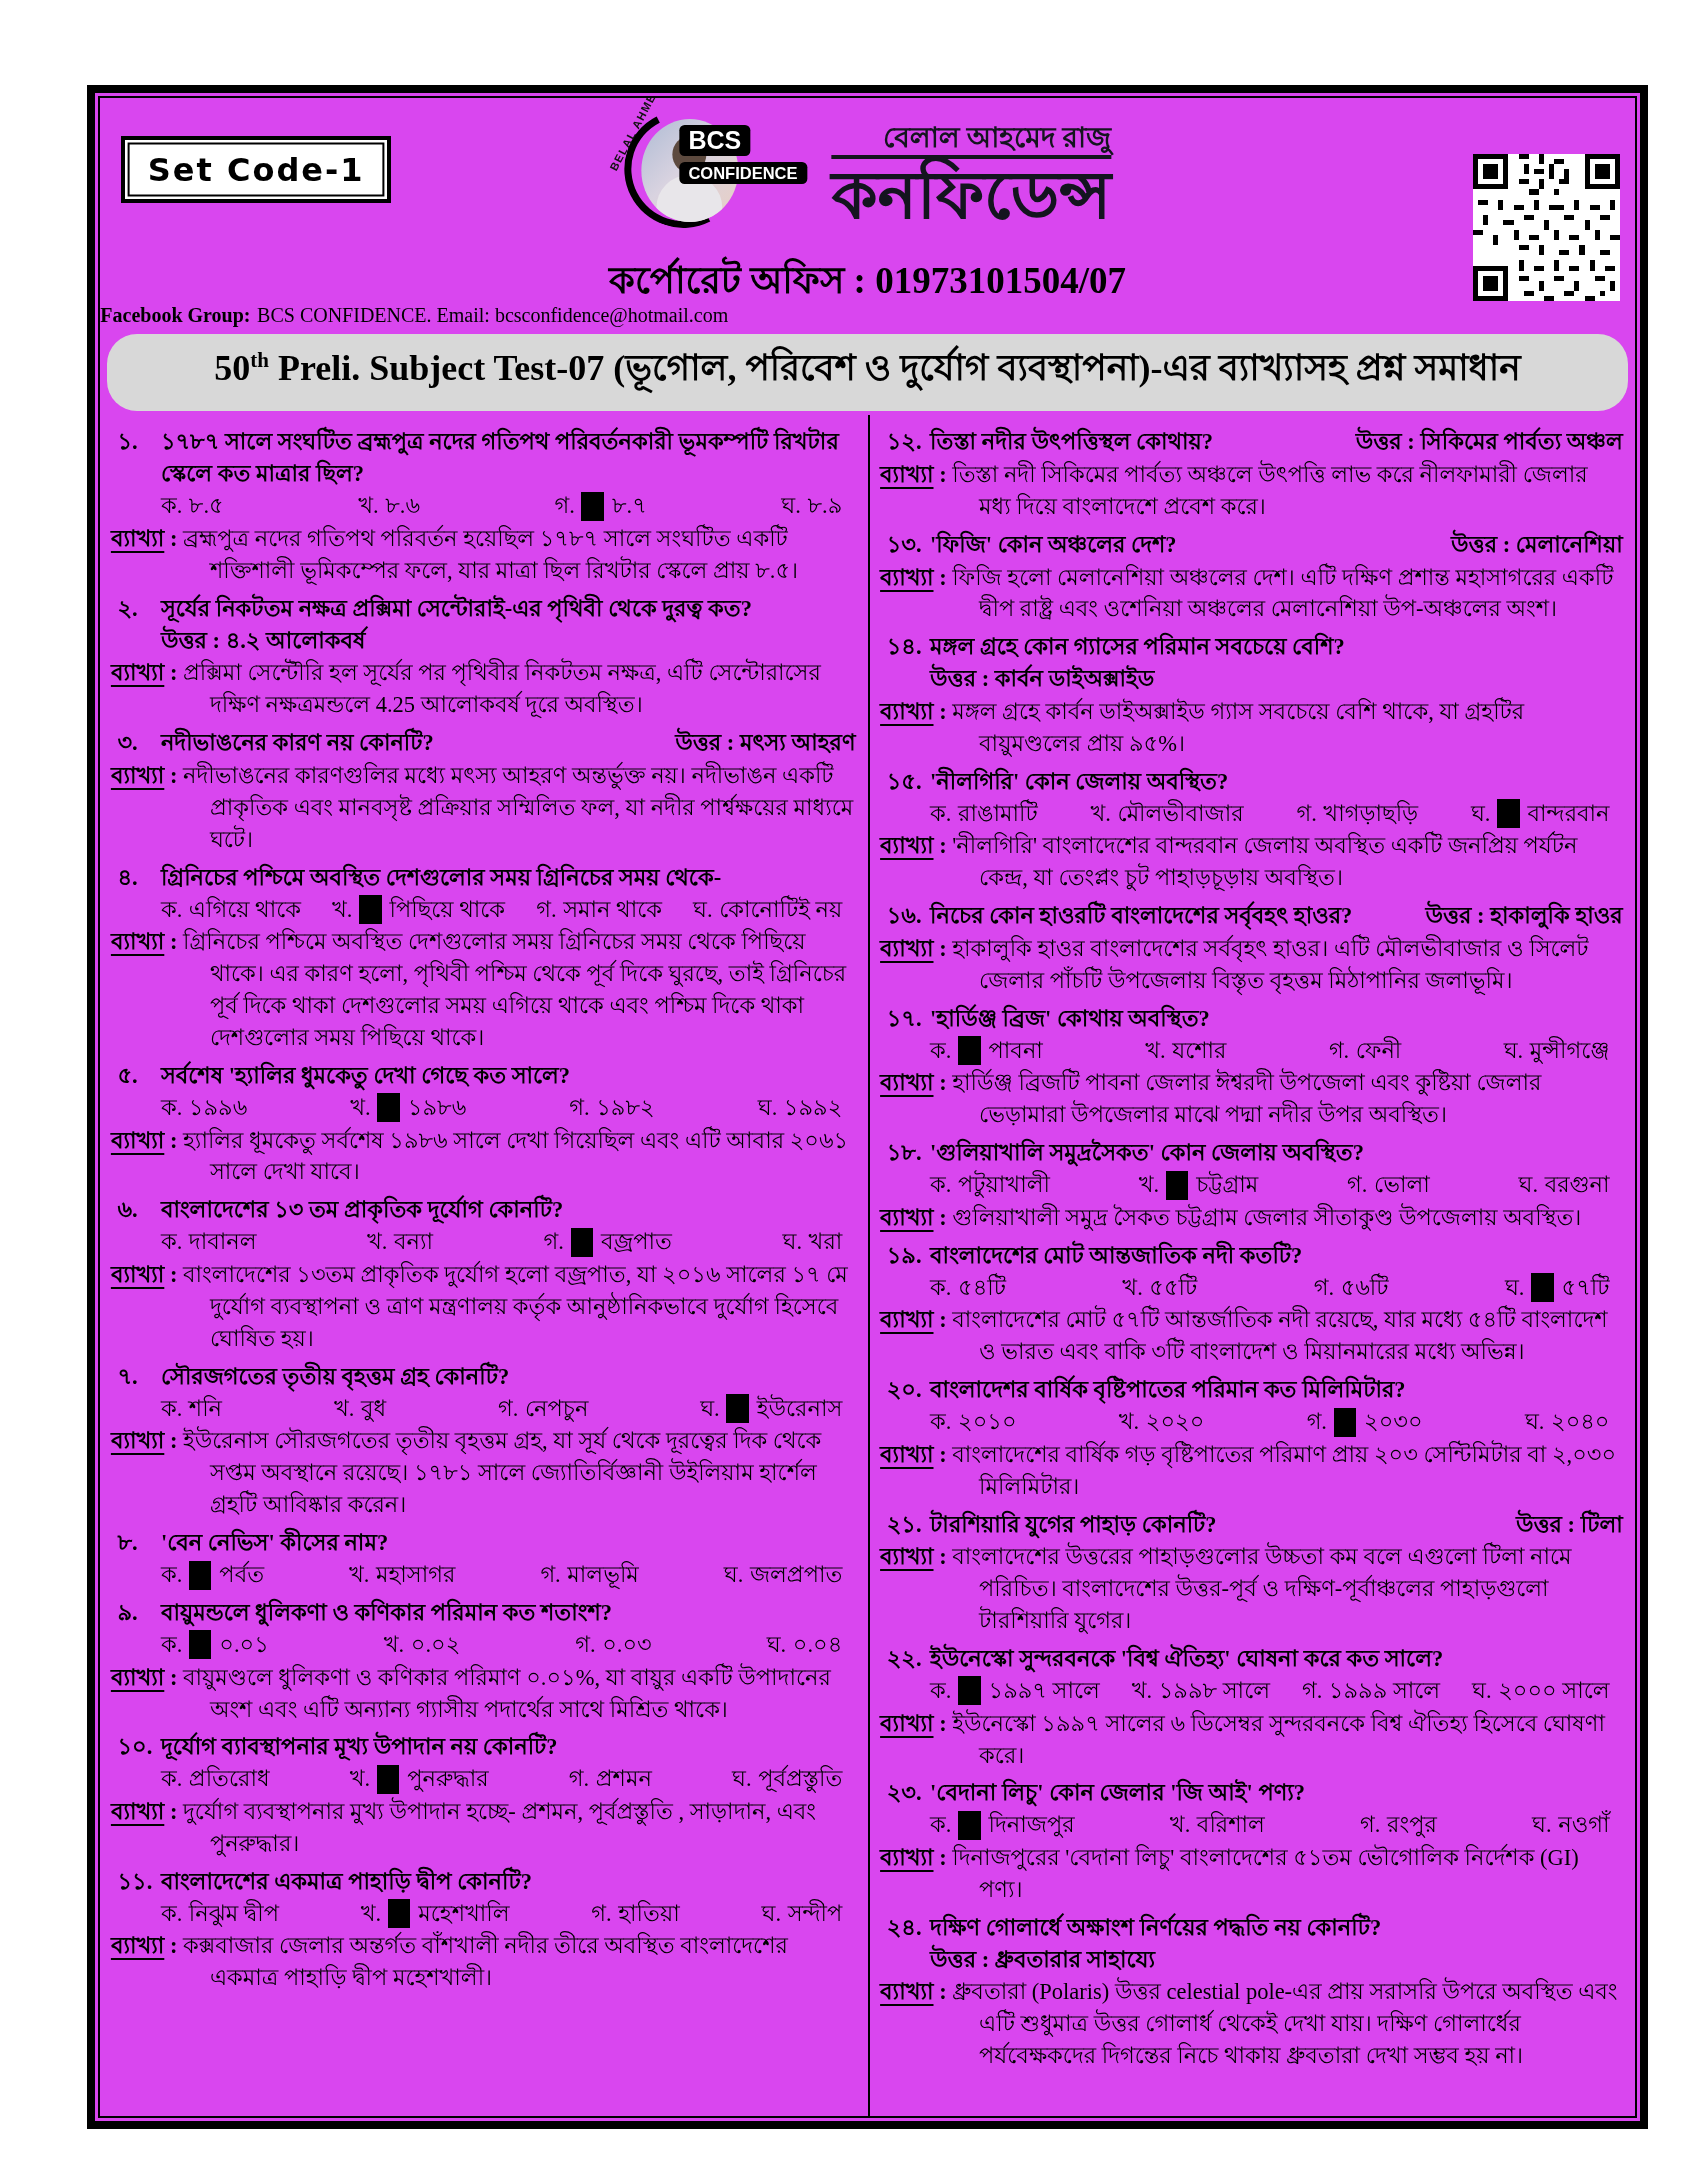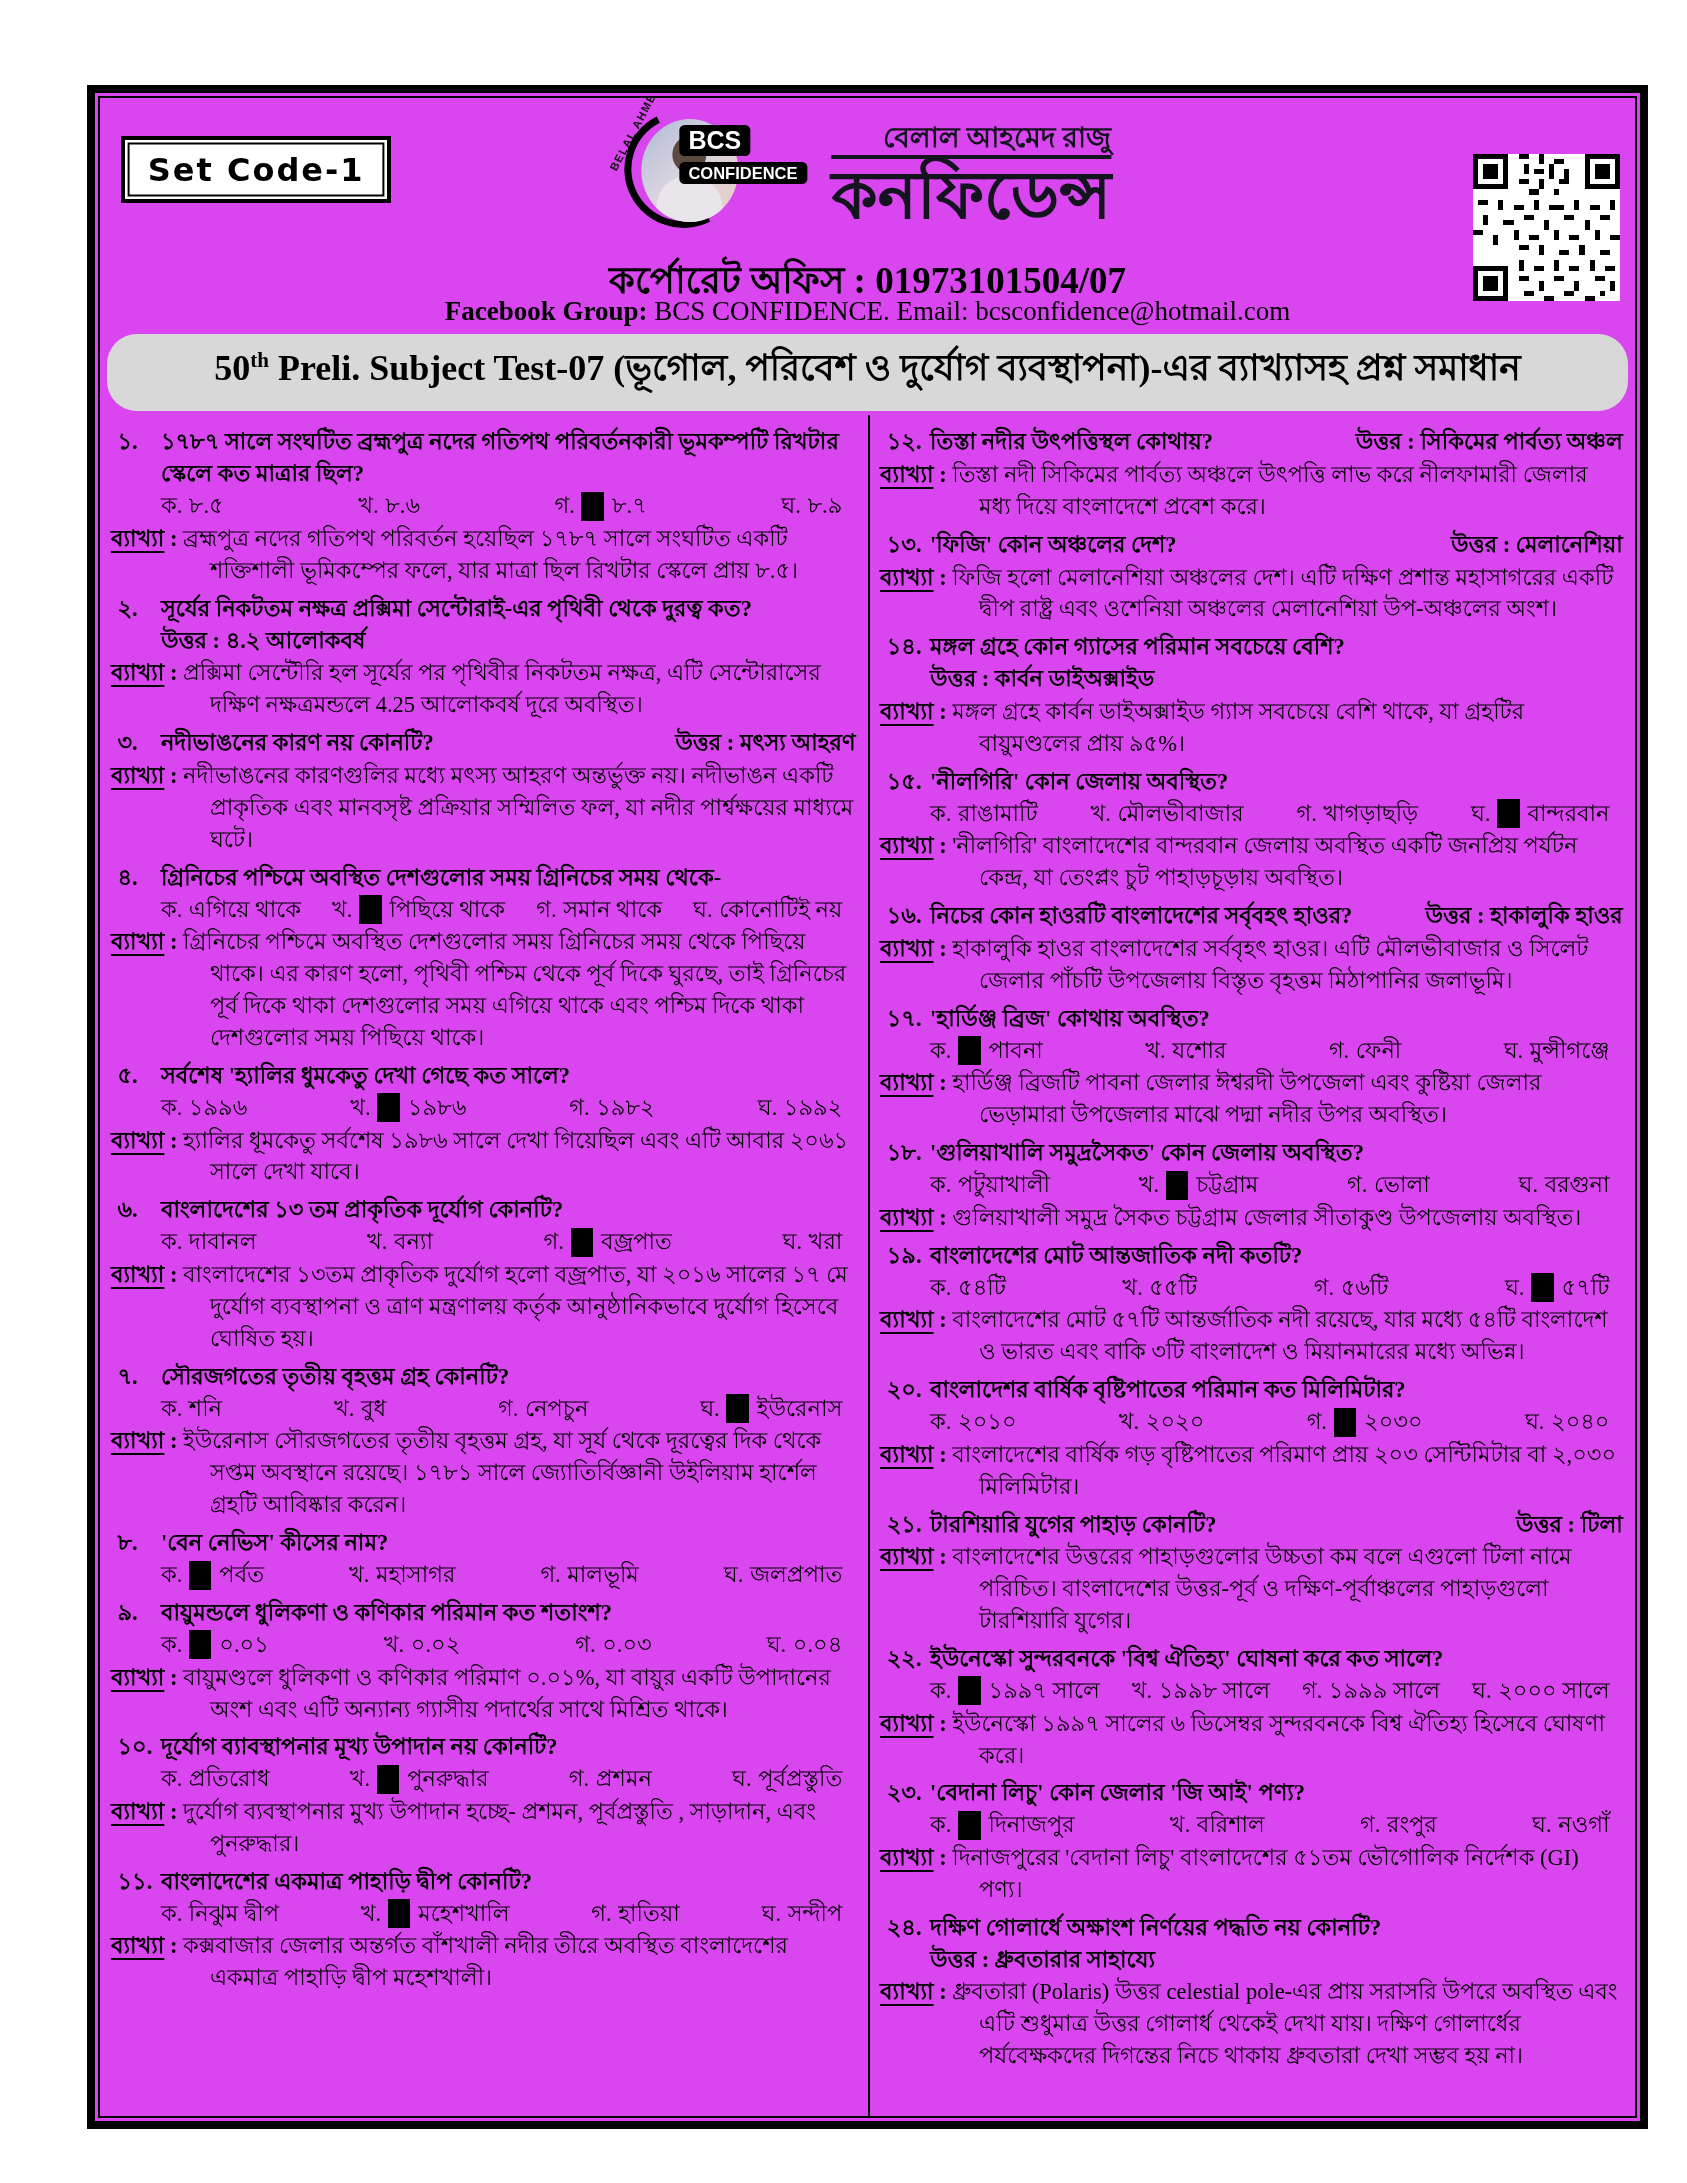--- a/index.html
+++ b/index.html
@@ -66,21 +66,21 @@
   .owner-name{font-weight:bold;font-size:28px;line-height:1.1;}
   .brand-name{
     font-weight:bold;font-size:66px;line-height:1.05;margin-top:1.3px;
     border-top:4px solid #14141f;padding-top:2px;
   }
   .office-line{
     position:absolute;left:0;right:0;top:153px;text-align:center;
     font-weight:bold;font-size:37px;
   }
   .contact-line{
-    position:absolute;left:0;right:0;top:198px;text-align:center;font-size:27px;
+    position:absolute;left:0;right:0;top:206px;text-align:left;font-size:20px;
   }
   .contact-line .fb{font-weight:bold;}
   .contact-line .rest{margin-left:6.6px;}
   .qr{position:absolute;right:14.6px;top:56px;width:147px;height:147px;}
   
   .title-bar{
     flex:0 0 auto;margin:2.6px 6.6px 0 6.6px;background:#d8d8d8;
     text-align:center;font-weight:bold;font-size:36px;padding:6.6px 5.3px 10.6px 5.3px;border-radius:30px;
   }
   .title-bar sup{font-size:21px;}

